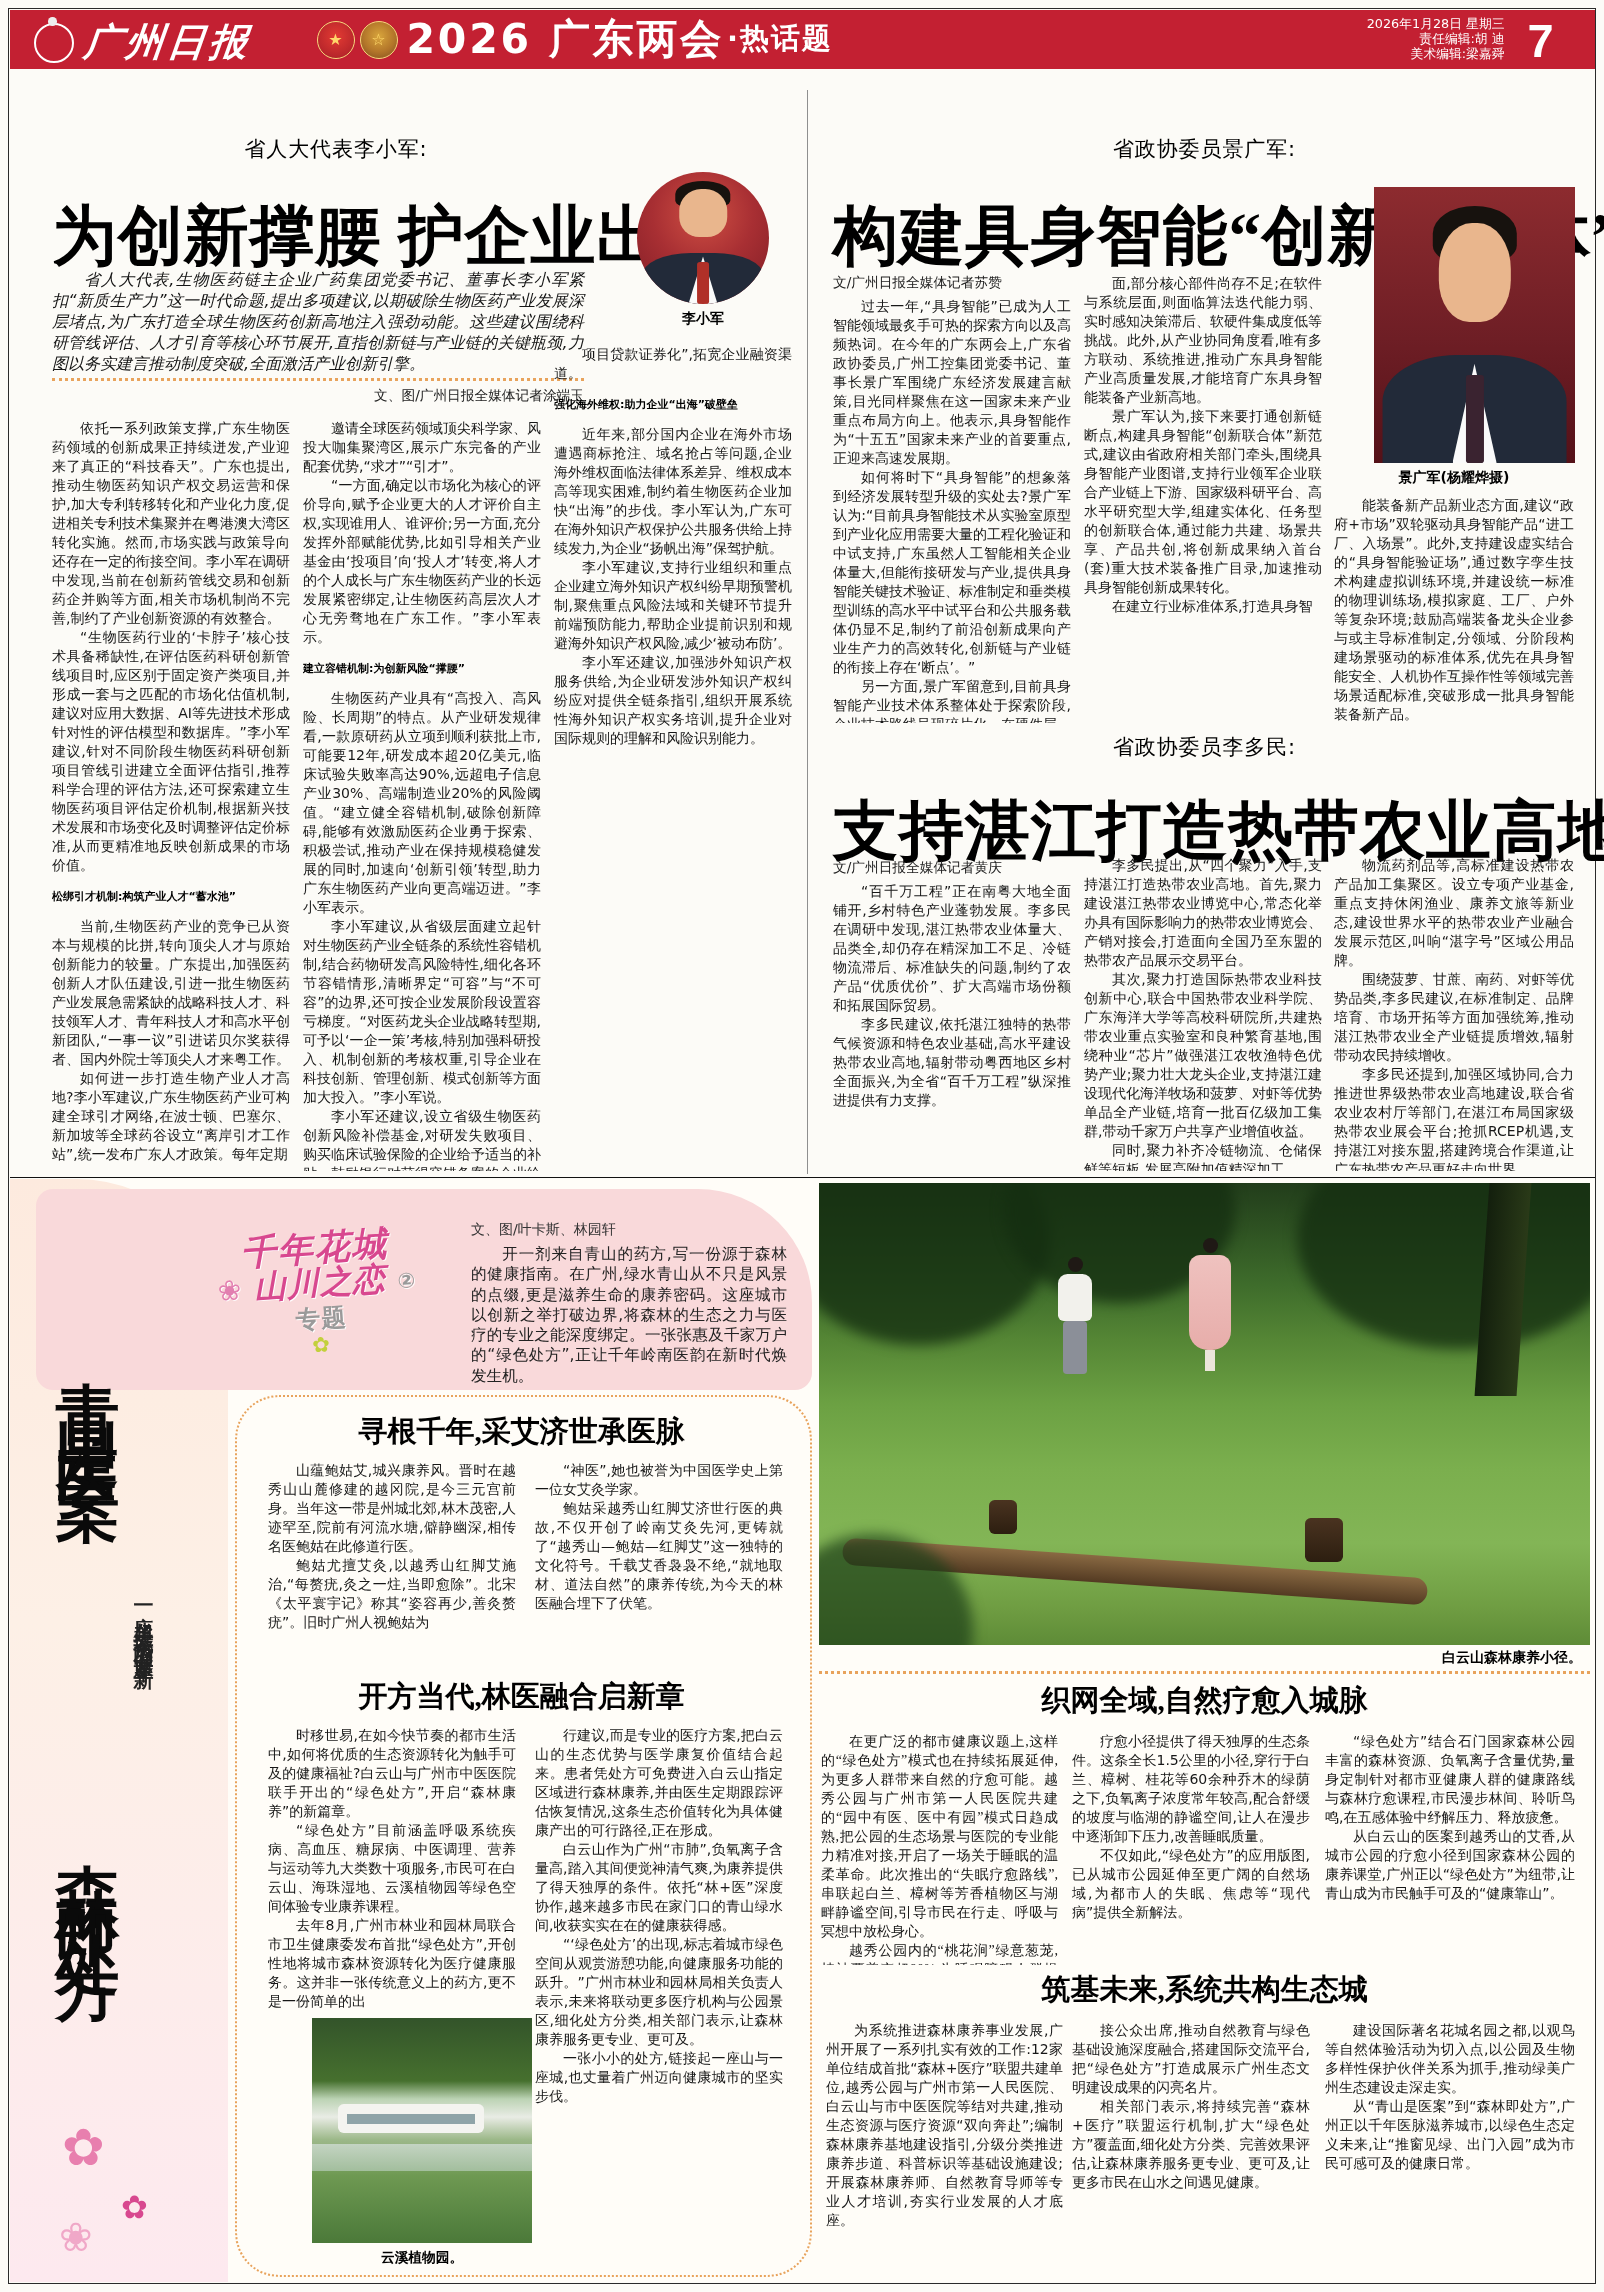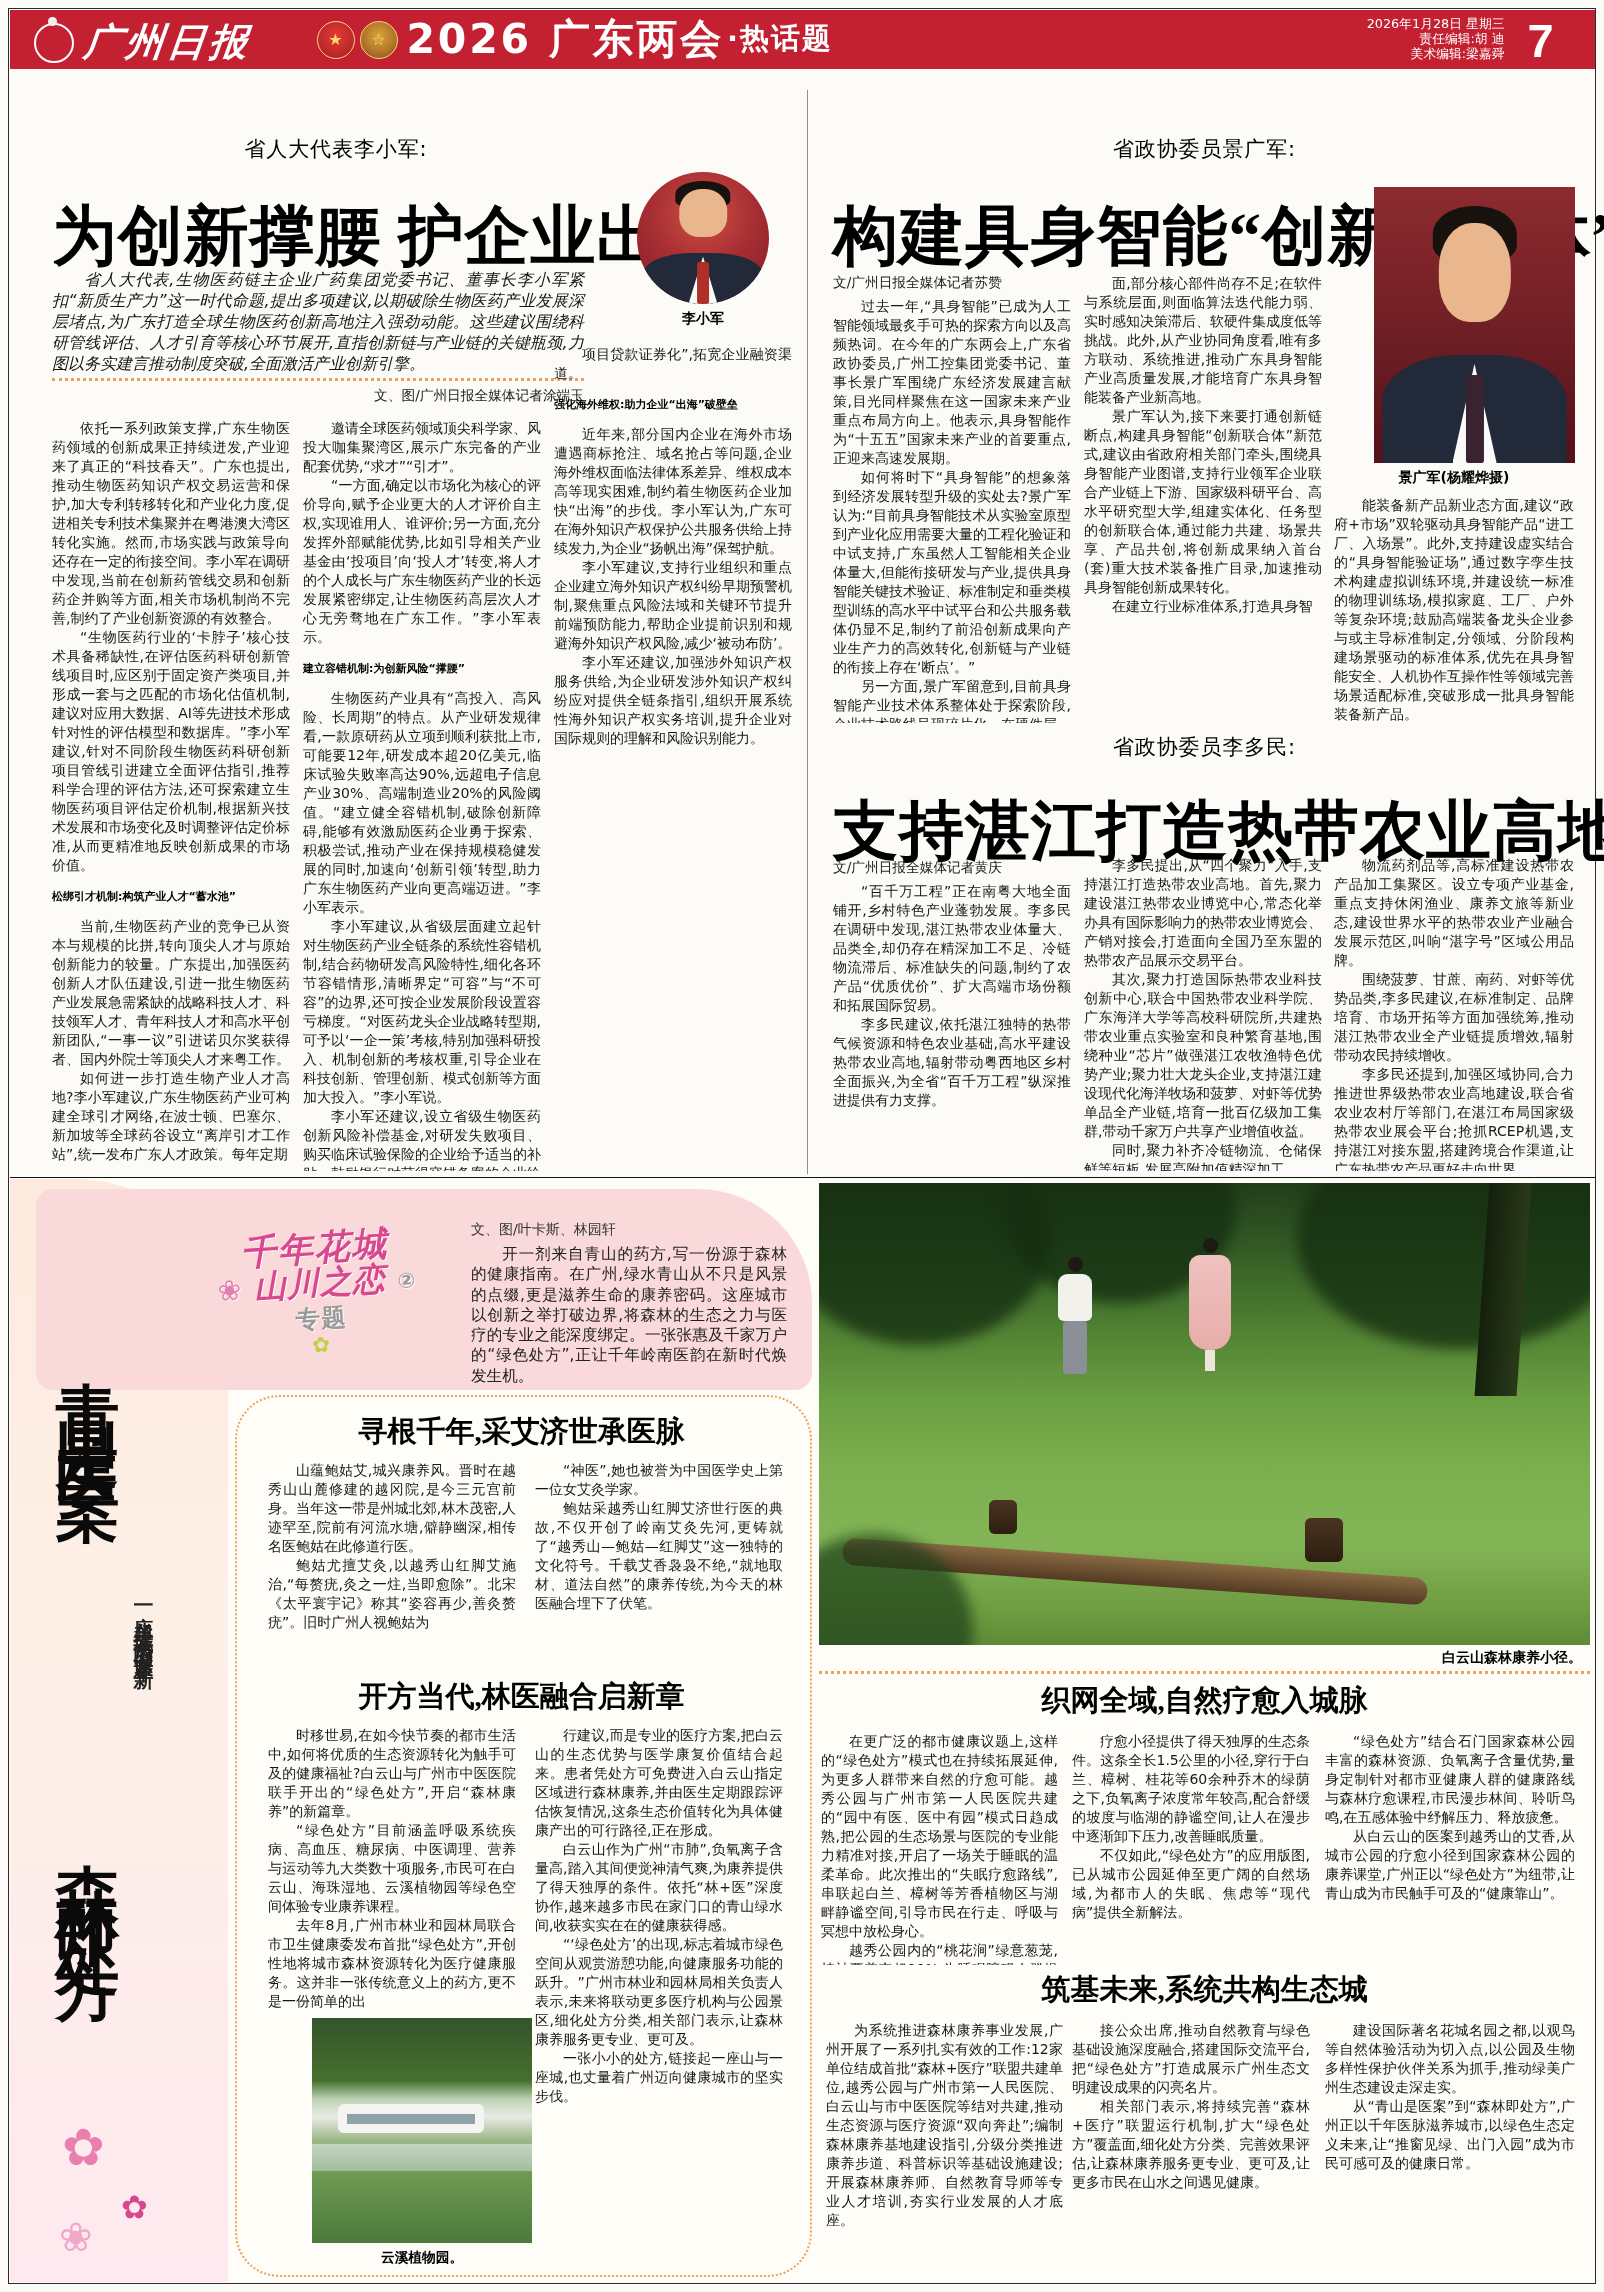--- a/index.html
+++ b/index.html
@@ -277,21 +277,21 @@
     </div>
 
   <div class="abs photo-small" style="left:312px;top:2018px;width:220px;height:225px;">
     <div class="building"></div>
     <div class="pond"></div>
   </div>
   <div class="abs photo-caption" style="left:312px;top:2249px;width:220px;text-align:center;font-size:13.7px;">云溪植物园。</div>
 
   <div class="abs dotted-hr" style="left:819px;top:1671px;width:771px;"></div>
   <div class="abs feat-h" style="left:819px;top:1681px;width:771px;">织网全域,自然疗愈入城脉</div>
-  <div class="abs body-col" style="left:821px;top:1732px;width:237px;height:233px;">
+  <div class="abs body-col" style="left:821px;top:1732px;width:237px;height:233px;font-family:Liberation Serif, serif;">
       <p class="para">在更广泛的都市健康议题上,这样的“绿色处方”模式也在持续拓展延伸,为更多人群带来自然的疗愈可能。越秀公园与广州市第一人民医院共建的“园中有医、医中有园”模式日趋成熟,把公园的生态场景与医院的专业能力精准对接,开启了一场关于睡眠的温柔革命。此次推出的“失眠疗愈路线”,串联起白兰、樟树等芳香植物区与湖畔静谧空间,引导市民在行走、呼吸与冥想中放松身心。</p>
       <p class="para">越秀公园内的“桃花涧”绿意葱茏,植被覆盖率超90%,为睡眠障碍人群提供了理想的自然疗愈场域。</p>
     </div>
   <div class="abs body-col" style="left:1072px;top:1732px;width:238px;height:233px;">
       <p class="para">疗愈小径提供了得天独厚的生态条件。这条全长1.5公里的小径,穿行于白兰、樟树、桂花等60余种乔木的绿荫之下,负氧离子浓度常年较高,配合舒缓的坡度与临湖的静谧空间,让人在漫步中逐渐卸下压力,改善睡眠质量。</p>
       <p class="para">不仅如此,“绿色处方”的应用版图,已从城市公园延伸至更广阔的自然场域,为都市人的失眠、焦虑等“现代病”提供全新解法。</p>
     </div>
   <div class="abs body-col" style="left:1325px;top:1732px;width:250px;height:233px;">
       <p class="para">“绿色处方”结合石门国家森林公园丰富的森林资源、负氧离子含量优势,量身定制针对都市亚健康人群的健康路线与森林疗愈课程,市民漫步林间、聆听鸟鸣,在五感体验中纾解压力、释放疲惫。</p>
       <p class="para">从白云山的医案到越秀山的艾香,从城市公园的疗愈小径到国家森林公园的康养课堂,广州正以“绿色处方”为纽带,让青山成为市民触手可及的“健康靠山”。</p>

